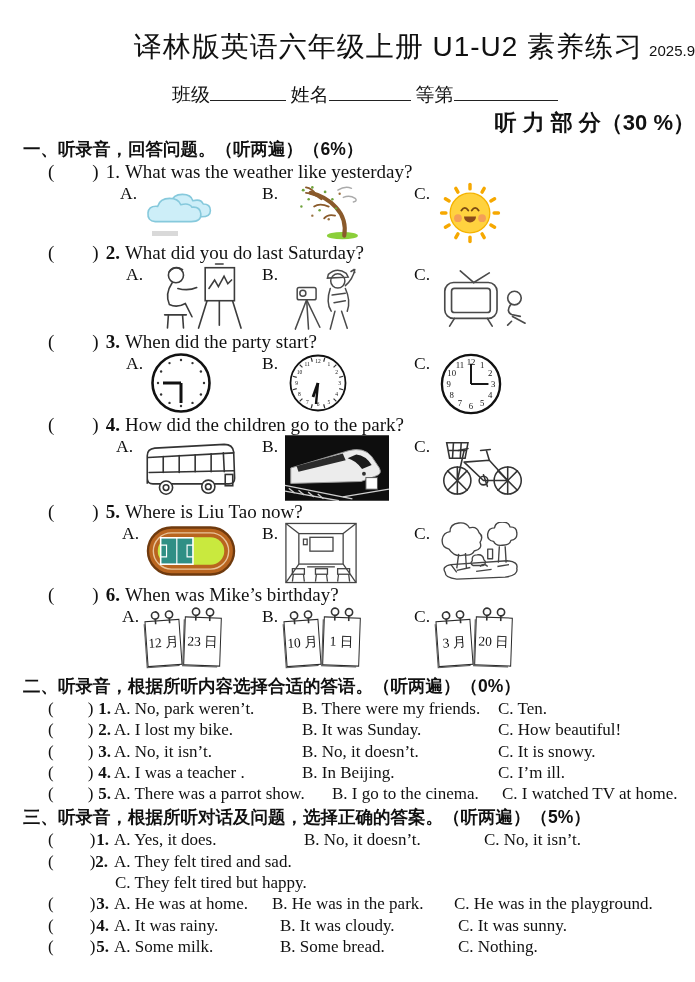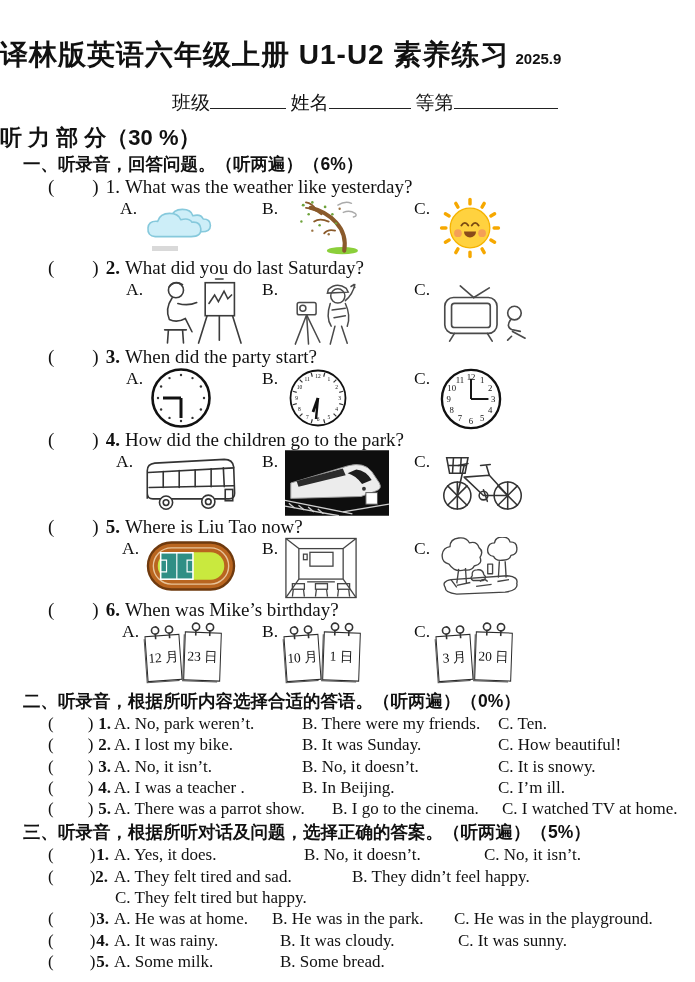--- a/index.html
+++ b/index.html
@@ -2,28 +2,28 @@
 <html><head>
 <meta charset="utf-8">
 <style>
   html,body{margin:0;padding:0;background:#ffffff;}
   .page{
     position:relative;width:695px;height:982px;background:#fff;color:#111;
     font-family:"Liberation Serif",serif;overflow:hidden;
   }
   
   .title{
-    margin-top:36px;text-align:left;font-size:28px;font-weight:bold;
+    margin-top:28px;text-align:right;font-size:28px;font-weight:normal;
     font-family:"Liberation Sans",sans-serif;letter-spacing:1px;line-height:38px;
   }
   .title .date{font-size:15px;letter-spacing:0;margin-left:6px;}
   .meta{margin-top:12px;padding-left:124px;font-size:19px;line-height:26px;margin-left:48px;}
   .blank{display:inline-block;border-bottom:1.6px solid #222;height:18px;vertical-align:baseline;}
   .part-title{
-    text-align:left;font-size:22px;font-weight:bold;line-height:27px;margin-top:8px;
+    text-align:right;font-size:22px;font-weight:bold;line-height:27px;margin-top:1px;
     font-family:"Liberation Sans",sans-serif;
   }
   
   .sec-h{
     padding-left:23px;font-size:17.5px;font-weight:bold;line-height:23px;margin-top:2px;
     font-family:"Liberation Sans",sans-serif;
   }
   
   .q-line{padding-left:48px;font-size:19px;line-height:20px;margin-top:1px;white-space:nowrap;}
   .pgap{display:inline-block;width:38px;}
@@ -537,37 +537,37 @@
   <div class="sec3">
     <div class="ans-row">
       <span class="pref"><span>(</span><span class="pgap" style="width:36px"></span><span>)</span><b>1.</b></span>
       <span>A. Yes, it does.</span>
       <span>B. No, it doesn’t.</span>
       <span>C. No, it isn’t.</span>
     </div>
     <div class="ans-row2">
       <span class="pref"><span>(</span><span class="pgap" style="width:36px"></span><span>)</span><b>2.</b></span>
       <span>A. They felt tired and sad.</span>
-      <span>B. They didn’t feel happy.</span>
     </div>
     <div class="wrap-line">
       <span>C. They felt tired but happy.</span>
     </div>
     <div class="ans-row" style="grid-template-columns:66px 158px 182px auto">
       <span class="pref"><span>(</span><span class="pgap" style="width:36px"></span><span>)</span><b>3.</b></span>
       <span>A. He was at home.</span>
       <span>B. He was in the park.</span>
       <span>C. He was in the playground.</span>
     </div>
     <div class="ans-row" style="grid-template-columns:66px 166px 178px auto">
       <span class="pref"><span>(</span><span class="pgap" style="width:36px"></span><span>)</span><b>4.</b></span>
       <span>A. It was rainy.</span>
       <span>B. It was cloudy.</span>
       <span>C. It was sunny.</span>
     </div>
     <div class="ans-row" style="grid-template-columns:66px 166px 178px auto">
       <span class="pref"><span>(</span><span class="pgap" style="width:36px"></span><span>)</span><b>5.</b></span>
       <span>A. Some milk.</span>
       <span>B. Some bread.</span>
+      <span>C. Nothing.</span>
     </div>
   </div>
 
 </div>
 
 </body></html>

